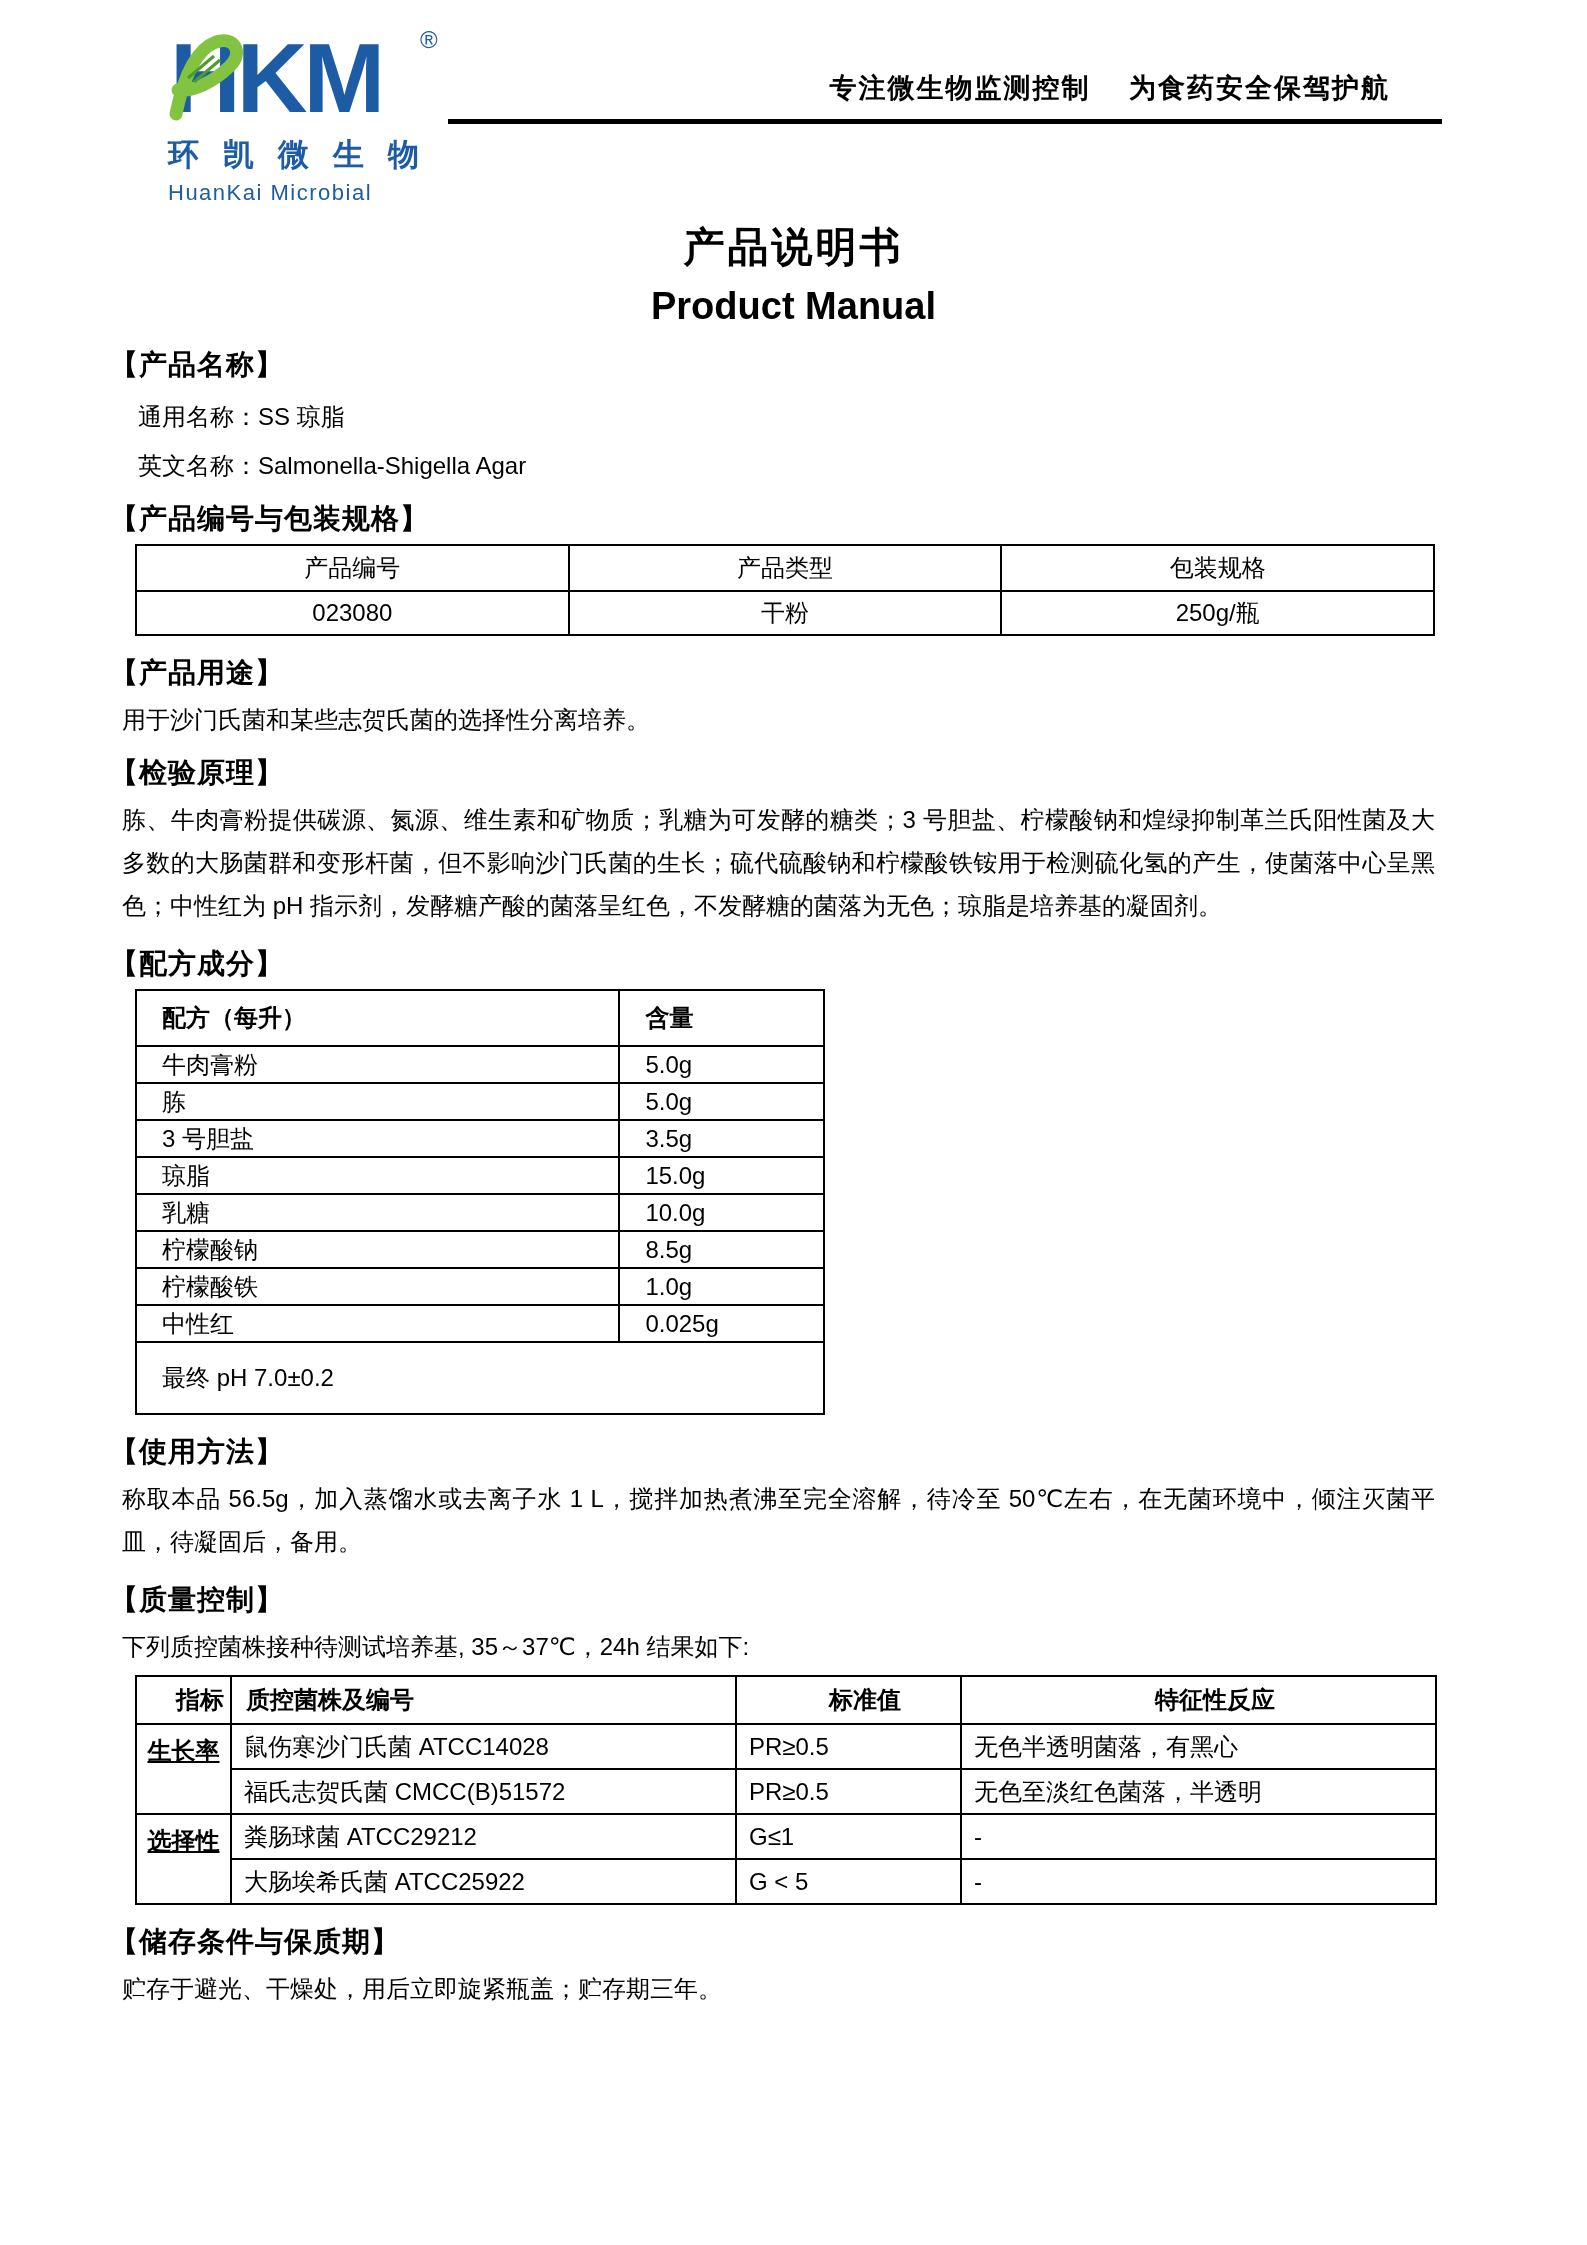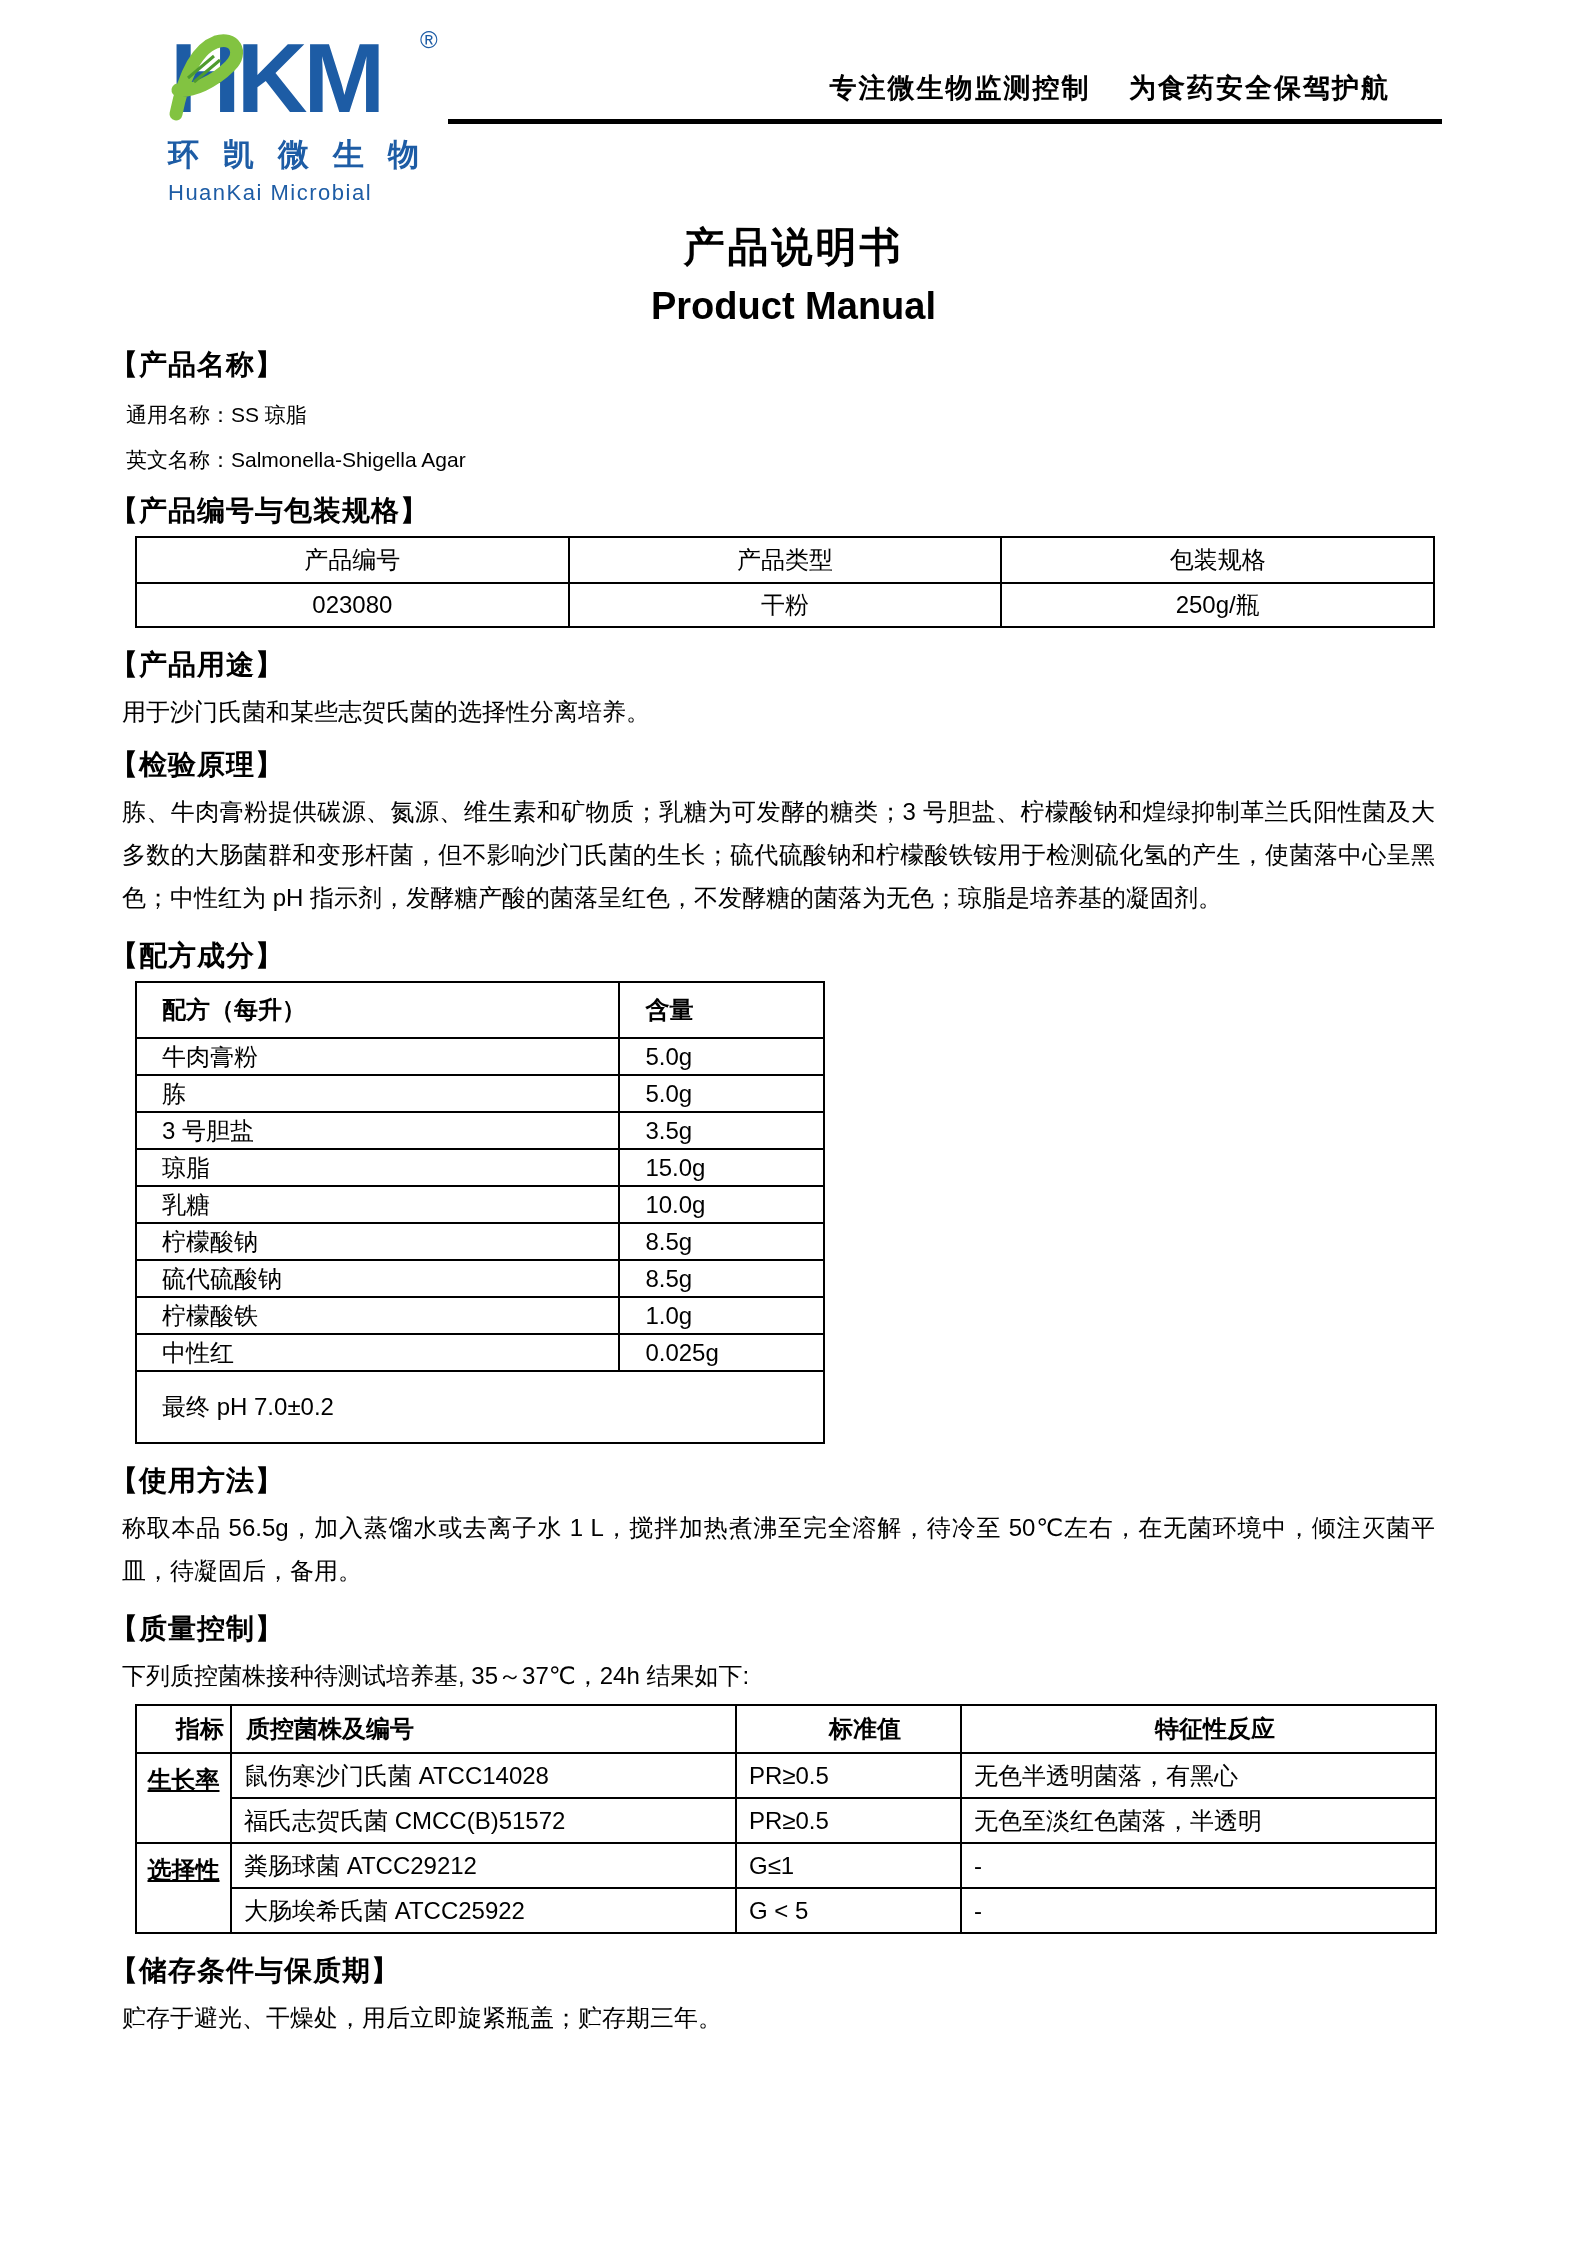--- a/index.html
+++ b/index.html
@@ -28,21 +28,21 @@
   }
   .header-rule { height: 5px; background: #000; margin-top: 13px; }
 
   
   .title-cn { text-align: center; font-size: 41px; font-weight: bold; margin-top: 14px; letter-spacing: 3px; }
   .title-en { text-align: center; font-size: 38px; font-weight: bold; margin-top: 10px; }
 
   
   .content { padding: 0 152px 0 110px; }
   .sec-heading { font-size: 28px; font-weight: bold; margin: 18px 0 6px; letter-spacing: 1px; }
-  .info-line { font-size: 21px; margin: 17px 0 17px 16px; }
+  .info-line { font-size: 24px; margin: 17px 0 17px 28px; }
   .body-line { font-size: 24px; margin: 12px 0 12px 12px; }
   .para {
     font-size: 24px; line-height: 43px; text-align: justify;
     margin: 4px 0 4px 12px;
   }
 
   table { border-collapse: collapse; margin-left: 25px; }
   th, td { border: 2px solid #000; font-size: 24px; font-weight: normal; }
 
   
@@ -155,24 +155,20 @@
       </tr>
       <tr>
         <td>乳糖</td>
         <td>10.0g</td>
       </tr>
       <tr>
         <td>柠檬酸钠</td>
         <td>8.5g</td>
       </tr>
       <tr>
-        <td>硫代硫酸钠</td>
-        <td>8.5g</td>
-      </tr>
-      <tr>
         <td>柠檬酸铁</td>
         <td>1.0g</td>
       </tr>
       <tr>
         <td>中性红</td>
         <td>0.025g</td>
       </tr>
       <tr>
         <td class="ph-row" colspan="2">最终 pH 7.0±0.2</td>
       </tr>

